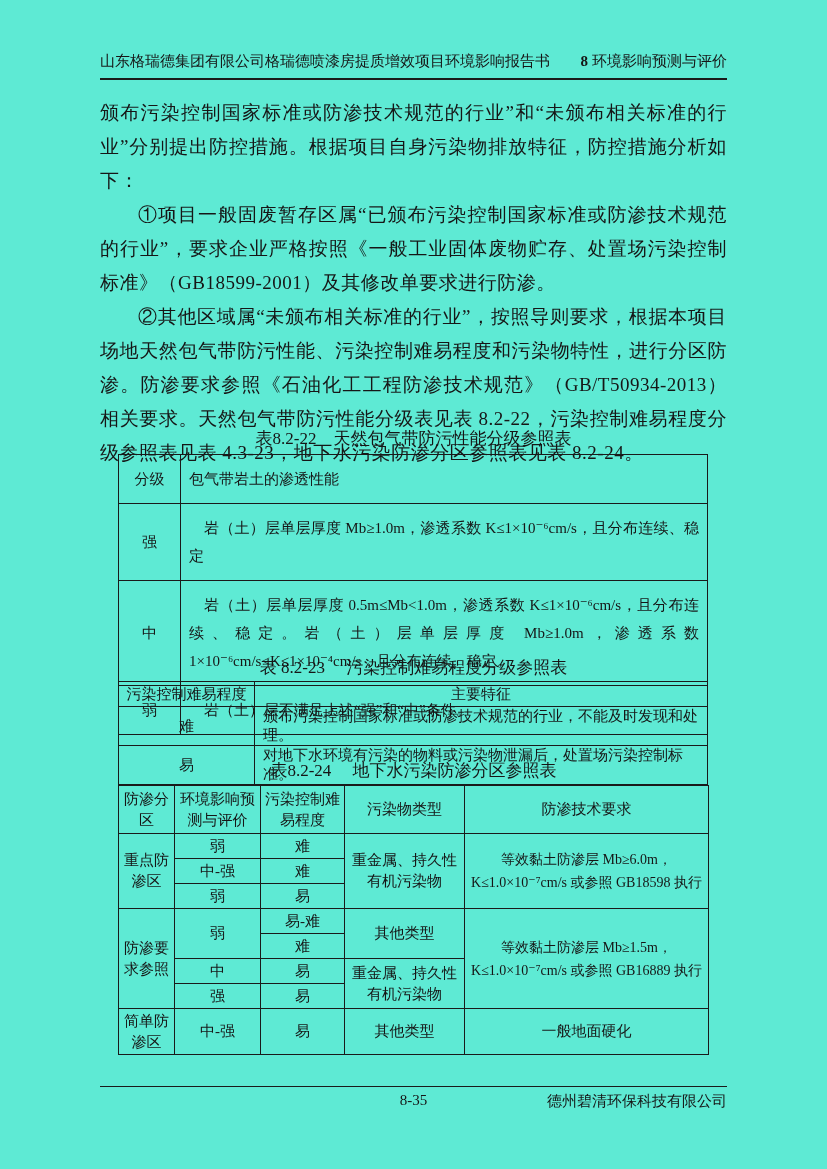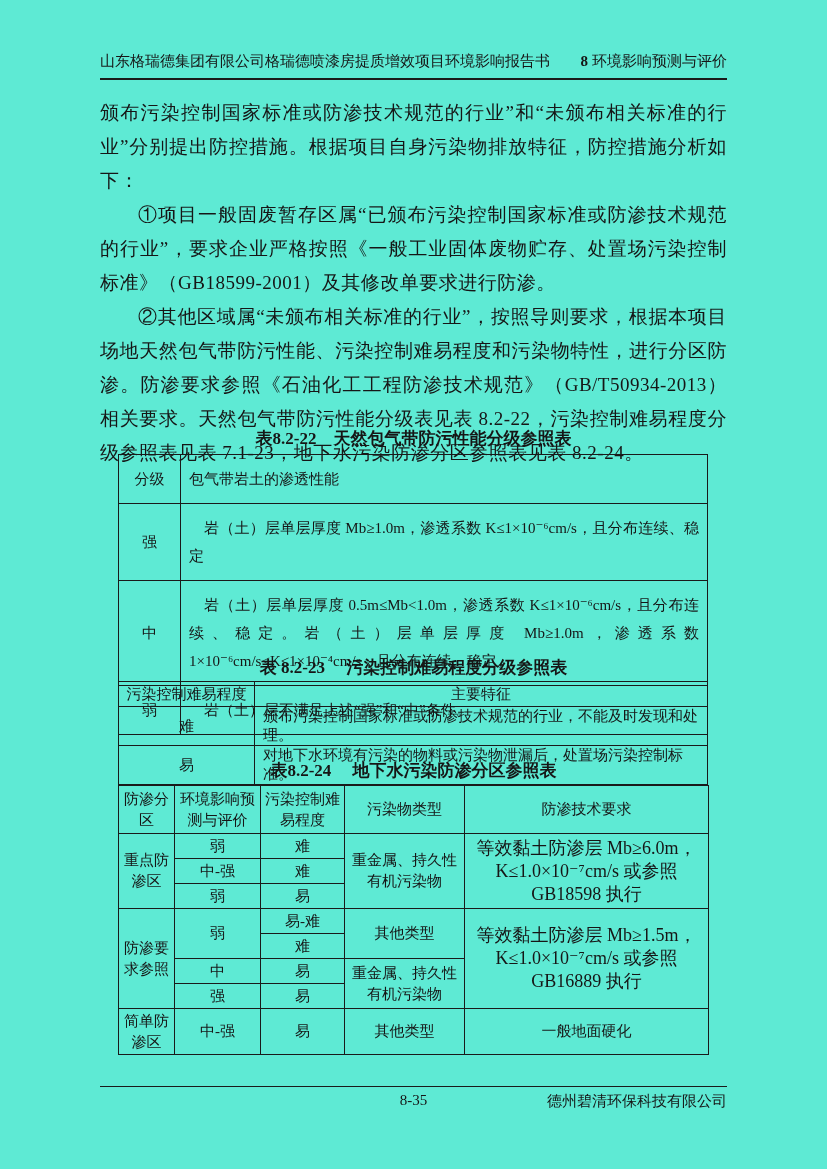--- a/index.html
+++ b/index.html
@@ -27,21 +27,21 @@
     position:absolute; left:100px; top:96px; width:627px;
   }
   .para {
     font-size:19px; line-height:34px;
     text-align:justify;
     letter-spacing:0.5px;
   }
   .para.ind { text-indent:2em; }
   
   .tbl-title {
-    text-align:center; font-weight:bold; font-size:17px;
+    text-align:center; font-weight:normal; font-size:17px;
     line-height:22px;
   }
   table {
     border-collapse:collapse; table-layout:fixed;
     margin-left:18px; width:590px;
     font-size:15px; color:#161616;
   }
   td {
     border:1.4px solid #1a1a1a;
     vertical-align:middle;
@@ -62,21 +62,21 @@
   #t23 td.c1 { width:136px; text-align:center; }
   #t23 td.c2 { padding:0 8px; }
   #t23 td.c2.hd { text-align:center; }
   
   #t24-block { position:absolute; left:100px; top:760px; width:627px; }
   #t24 { margin-top:3px; }
   #t24 td { text-align:center; padding:1px 2px; line-height:21px; }
   #t24 tr.hd { height:48px; }
   #t24 tr.rw { height:25px; }
   #t24 tr.rw-last { height:46px; }
-  #t24 td.req { font-size:18px; line-height:23px; }
+  #t24 td.req { font-size:14px; line-height:23px; }
   
   .ftr {
     position:absolute; left:100px; right:100px; top:1086px;
     border-top:1.5px solid #1a1a1a;
     padding-top:5px;
     font-size:15px;
     height:30px;
   }
   .ftr .pageno {
     position:absolute; left:0; right:0; text-align:center; top:5px;
@@ -91,21 +91,21 @@
 <div class="page">
 
   <div class="hdr">
     <span>山东格瑞德集团有限公司格瑞德喷漆房提质增效项目环境影响报告书</span>
     <span><span class="chap-num">8</span><span>环境影响预测与评价</span></span>
   </div>
 
   <div class="content">
     <p class="para">颁布污染控制国家标准或防渗技术规范的行业”和“未颁布相关标准的行业”分别提出防控措施。根据项目自身污染物排放特征，防控措施分析如下：</p>
     <p class="para ind">①项目一般固废暂存区属“已颁布污染控制国家标准或防渗技术规范的行业”，要求企业严格按照《一般工业固体废物贮存、处置场污染控制标准》（GB18599-2001）及其修改单要求进行防渗。</p>
-    <p class="para ind">②其他区域属“未颁布相关标准的行业”，按照导则要求，根据本项目场地天然包气带防污性能、污染控制难易程度和污染物特性，进行分区防渗。防渗要求参照《石油化工工程防渗技术规范》（GB/T50934-2013）相关要求。天然包气带防污性能分级表见表 8.2-22，污染控制难易程度分级参照表见表 7.1-23，地下水污染防渗分区参照表见表 8.2-24。</p>
+    <p class="para ind">②其他区域属“未颁布相关标准的行业”，按照导则要求，根据本项目场地天然包气带防污性能、污染控制难易程度和污染物特性，进行分区防渗。防渗要求参照《石油化工工程防渗技术规范》（GB/T50934-2013）相关要求。天然包气带防污性能分级表见表 8.2-22，污染控制难易程度分级参照表见表 4.3-23，地下水污染防渗分区参照表见表 8.2-24。</p>
   </div>
 
   <div id="t22-block">
     <div class="tbl-title">表8.2-22　天然包气带防污性能分级参照表</div>
     <table id="t22">
       <tbody>
           <tr class="r-head">
         <td class="c1">分级</td>
         <td class="c2" style="text-indent:0;">包气带岩土的渗透性能</td>
       </tr>

